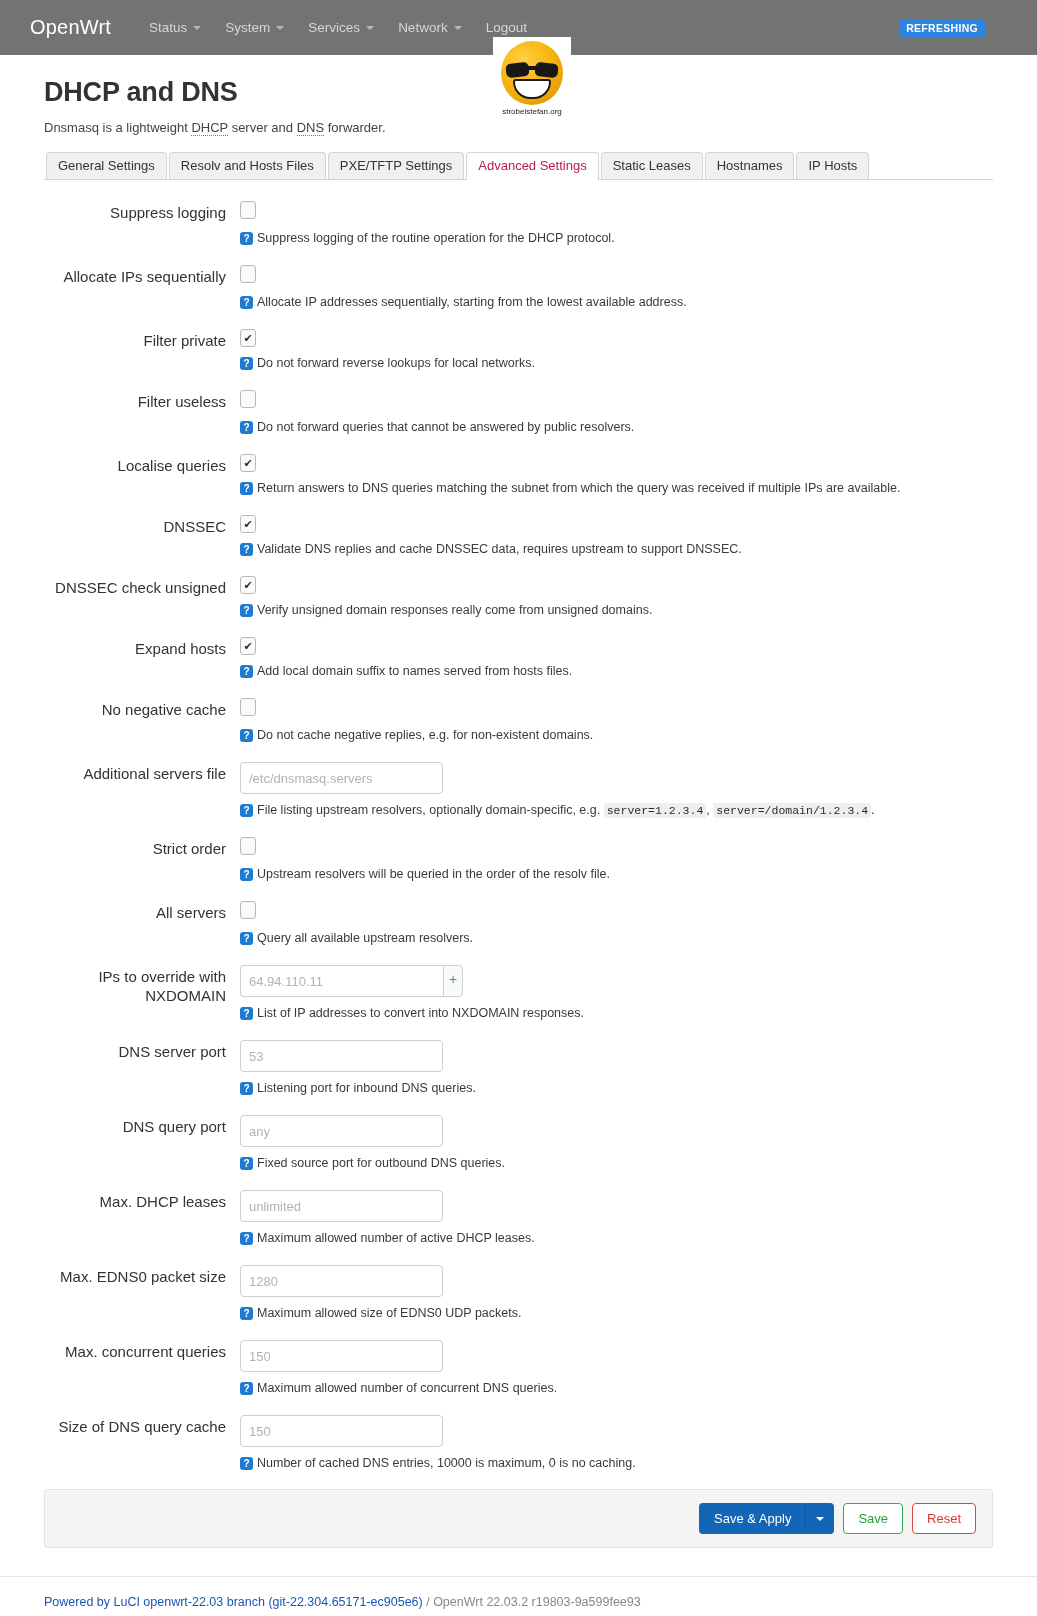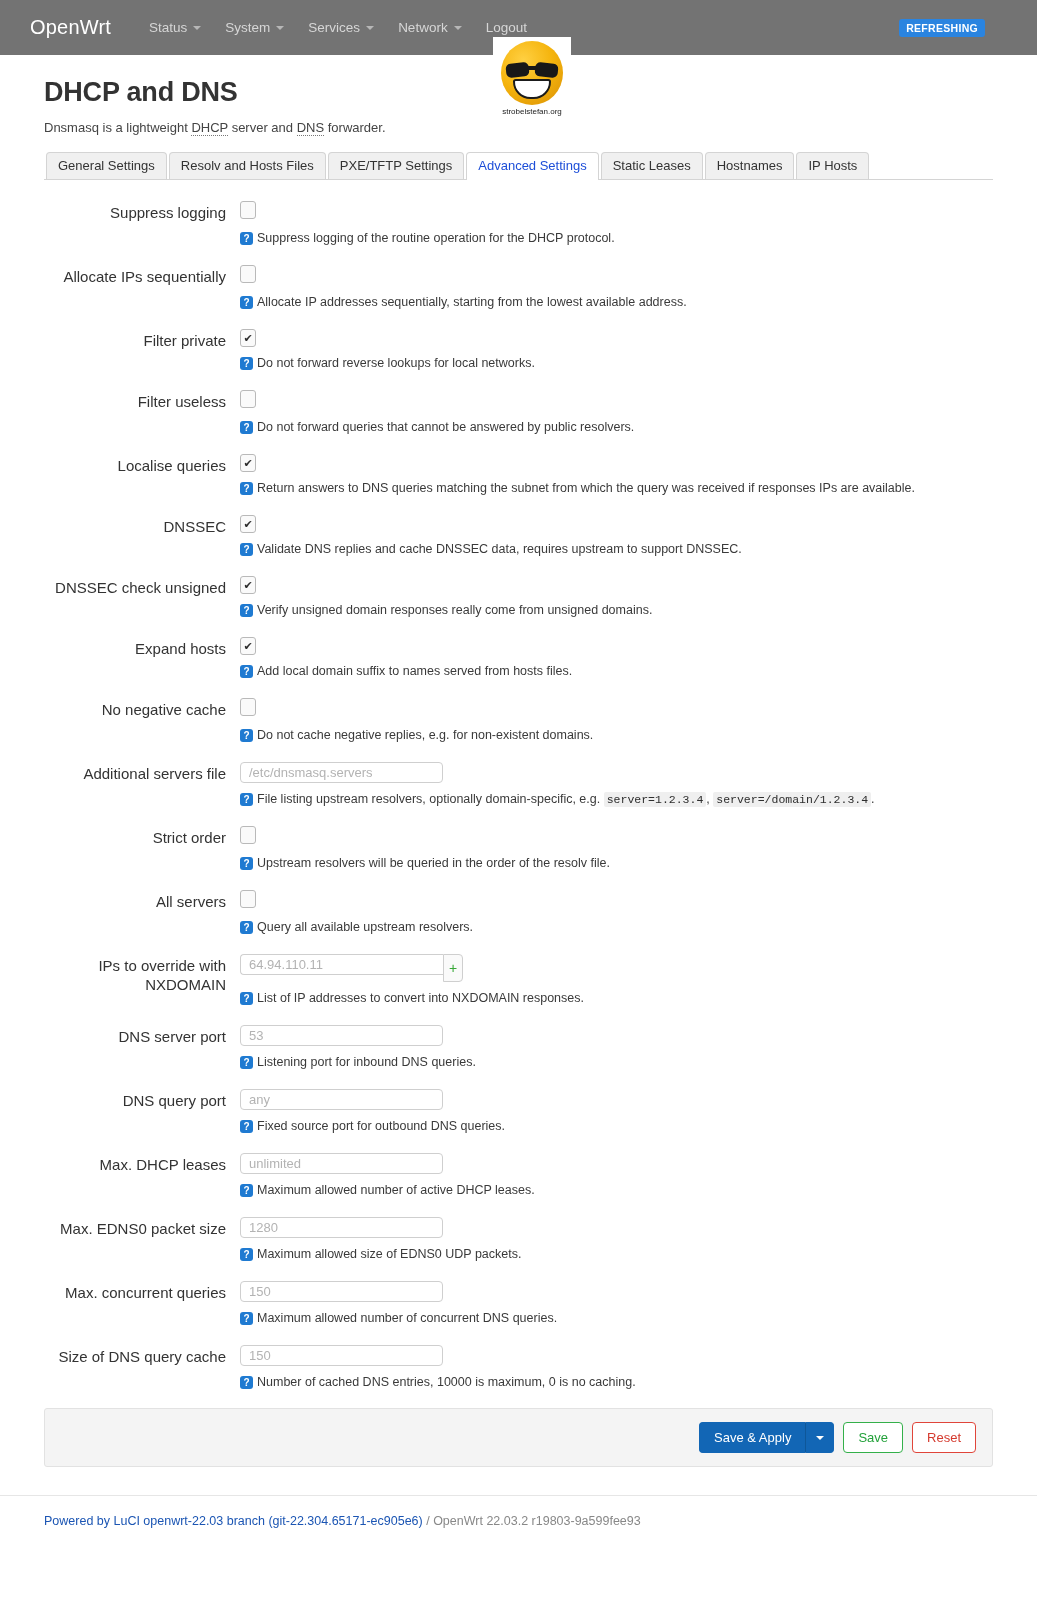--- a/index.html
+++ b/index.html
@@ -142,21 +142,21 @@
     padding: 5px 11px 6px;
     margin-right: 2px;
     font-size: 13px;
     color: #333;
     text-decoration: none;
     line-height: 15px;
     white-space: nowrap;
   }
   .tab.active {
     background: #fff;
-    color: #1d4ed8;
+    color: #be185d;
     position: relative;
     margin-bottom: -1px;
     padding-bottom: 7px;
   }
 
   
   .form-body { padding: 20px 0 0 0; }
   .row {
     display: flex;
     align-items: flex-start;
@@ -188,21 +188,21 @@
     cursor: pointer;
   }
   .cbox.checked::after {
     content: "✔";
     font-size: 11px;
     color: #2f2f2f;
   }
 
   .txtinput {
     width: 203px;
-    height: 21px;
+    height: 32px;
     border: 1px solid #cfcfcf;
     border-radius: 4px;
     background: #fff;
     padding: 4px 8px;
     font-size: 13px;
     color: #333;
     font-family: "Liberation Sans", sans-serif;
     outline: none;
   }
   .txtinput::placeholder { color: #b3b3b3; }
@@ -393,21 +393,21 @@
           <div class="row-label">Filter useless</div>
           <div class="row-field"><span class="cbox"></span><div class="helpline">
               <span class="help-icon">?</span>
               <span>Do not forward queries that cannot be answered by public resolvers.</span>
             </div></div>
         </div>
         <div class="row">
           <div class="row-label">Localise queries</div>
           <div class="row-field"><span class="cbox checked"></span><div class="helpline">
               <span class="help-icon">?</span>
-              <span>Return answers to DNS queries matching the subnet from which the query was received if responses IPs are available.</span>
+              <span>Return answers to DNS queries matching the subnet from which the query was received if multiple IPs are available.</span>
             </div></div>
         </div>
         <div class="row">
           <div class="row-label">DNSSEC</div>
           <div class="row-field"><span class="cbox checked"></span><div class="helpline">
               <span class="help-icon">?</span>
               <span>Validate DNS replies and cache DNSSEC data, requires upstream to support DNSSEC.</span>
             </div></div>
         </div>
         <div class="row">

